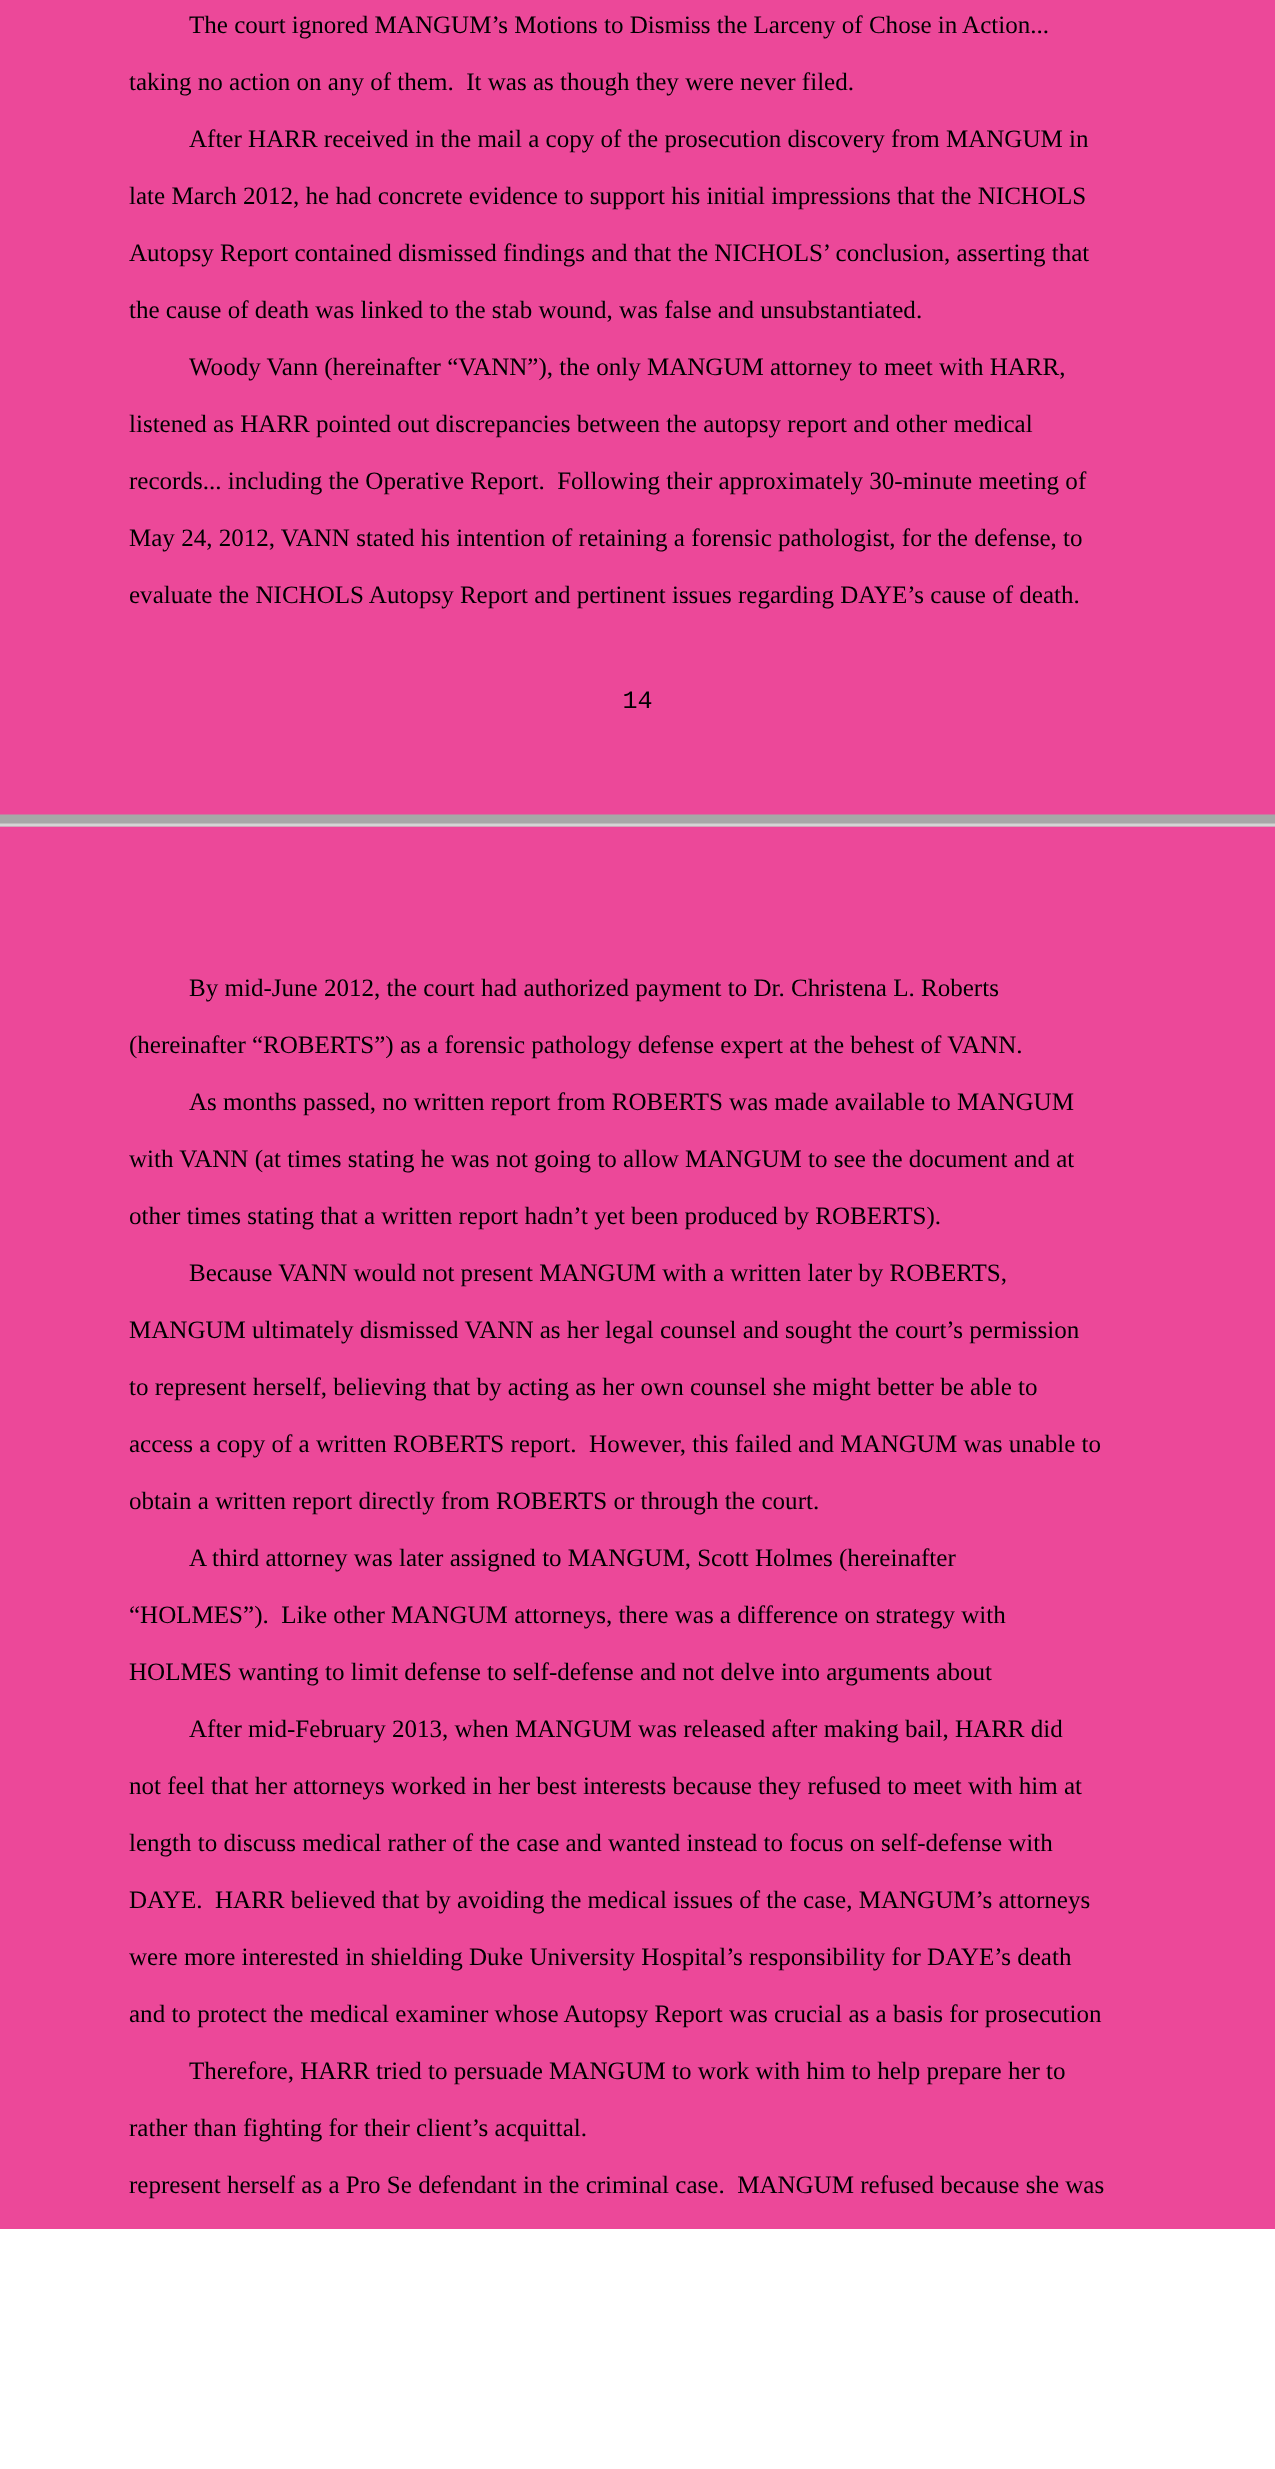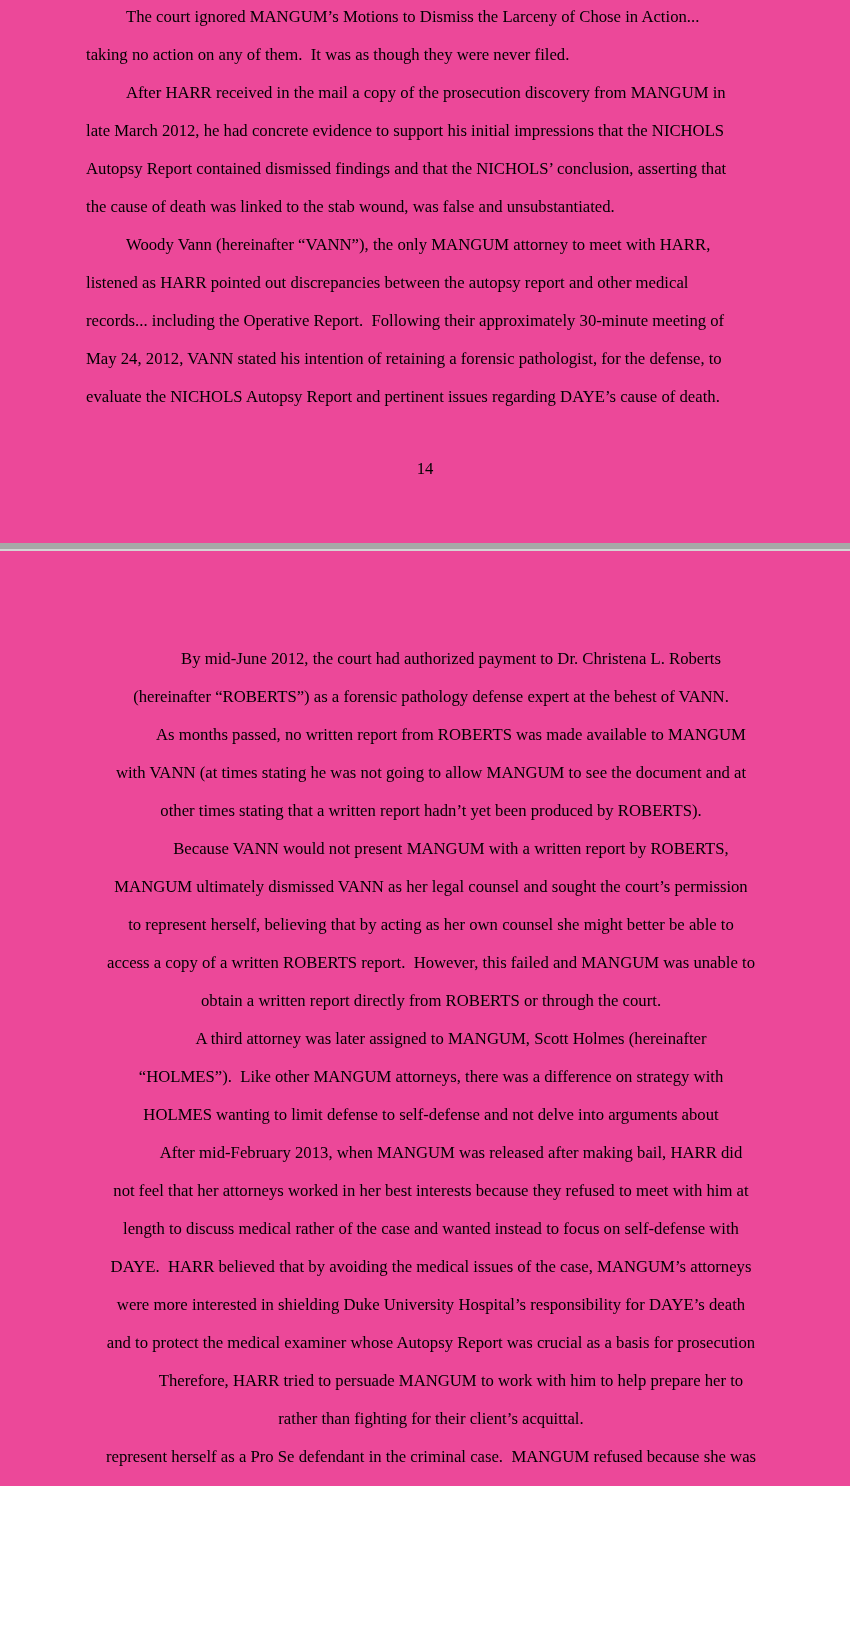--- a/index.html
+++ b/index.html
@@ -49,24 +49,24 @@
   }
   .separator-top {
     top: 543px;
   }
   .separator-bottom {
     top: 1641px;
     height: 5px;
     border-bottom: none;
     border-top: 1px solid #d9d9d9;
   }
-  .pagenum-14 { top: 450px; }
+  .pagenum-14 { top: 450px; font-family: Liberation Mono, monospace; }
   .pagenum-15 { top: 1476px; }
   .page-14-text { top: -2px; }
-  .page-15-text { top: 640px; text-align: center; }
+  .page-15-text { top: 640px; }
 </style>
 </head>
 <body>
 
 <div class="canvas">
 
   <div class="page-text page-14-text">
       <div class="line indent">The court ignored MANGUM’s Motions to Dismiss the Larceny of Chose in Action...</div>
       <div class="line">taking no action on any of them.  It was as though they were never filed.</div>
       <div class="line indent">After HARR received in the mail a copy of the prosecution discovery from MANGUM in</div>
@@ -83,21 +83,21 @@
   <div class="page-number pagenum-14">14</div>
 
   <div class="page-separator separator-top"></div>
 
   <div class="page-text page-15-text">
       <div class="line indent">By mid-June 2012, the court had authorized payment to Dr. Christena L. Roberts</div>
       <div class="line">(hereinafter “ROBERTS”) as a forensic pathology defense expert at the behest of VANN.</div>
       <div class="line indent">As months passed, no written report from ROBERTS was made available to MANGUM</div>
       <div class="line">with VANN (at times stating he was not going to allow MANGUM to see the document and at</div>
       <div class="line">other times stating that a written report hadn’t yet been produced by ROBERTS).</div>
-      <div class="line indent">Because VANN would not present MANGUM with a written report by ROBERTS,</div>
+      <div class="line indent">Because VANN would not present MANGUM with a written later by ROBERTS,</div>
       <div class="line">MANGUM ultimately dismissed VANN as her legal counsel and sought the court’s permission</div>
       <div class="line">to represent herself, believing that by acting as her own counsel she might better be able to</div>
       <div class="line">access a copy of a written ROBERTS report.  However, this failed and MANGUM was unable to</div>
       <div class="line">obtain a written report directly from ROBERTS or through the court.</div>
       <div class="line indent">A third attorney was later assigned to MANGUM, Scott Holmes (hereinafter</div>
       <div class="line">“HOLMES”).  Like other MANGUM attorneys, there was a difference on strategy with</div>
       <div class="line">HOLMES wanting to limit defense to self-defense and not delve into arguments about</div>
       <div class="line indent">After mid-February 2013, when MANGUM was released after making bail, HARR did</div>
       <div class="line">not feel that her attorneys worked in her best interests because they refused to meet with him at</div>
       <div class="line">length to discuss medical rather of the case and wanted instead to focus on self-defense with</div>

